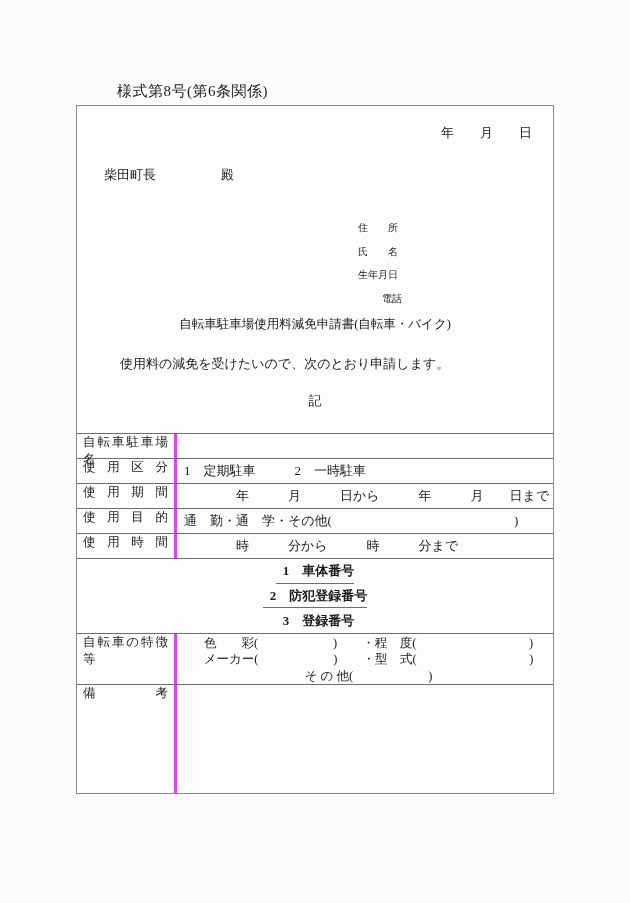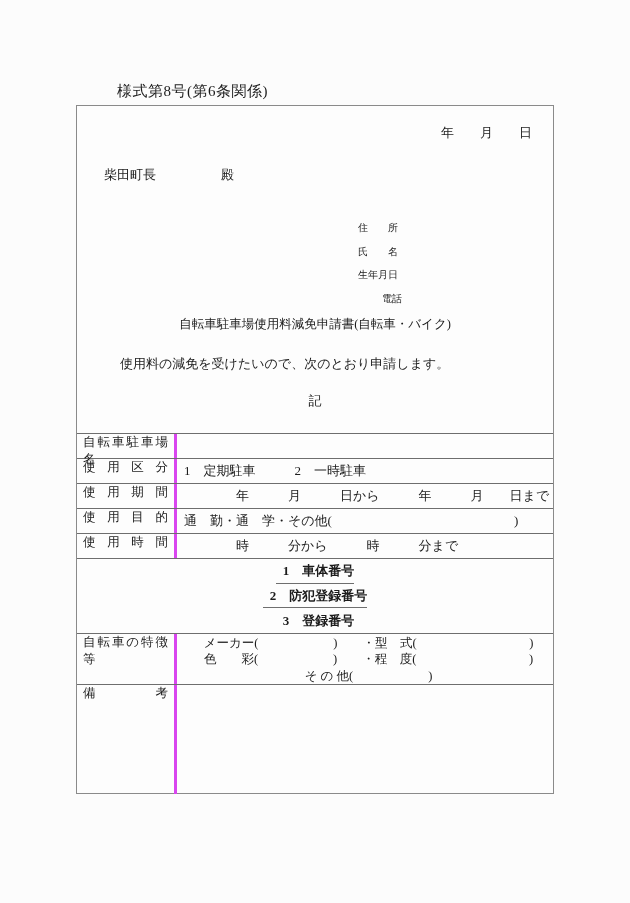--- a/index.html
+++ b/index.html
@@ -209,22 +209,22 @@
           <div class="subrow txt">2　防犯登録番号</div>
           <div class="subrow txt">3　登録番号</div>
         </div>
       </div>
 
       <div class="row h51">
         <div class="lbl">
           <span class="lbl-in">自転車の特徴等</span>
         </div>
         <div class="val val-col feat">
+          <div class="line txt" style="padding-left:7px">色　　彩(　　　　　　)　　・程　度(　　　　　　　　　)</div>
           <div class="line txt" style="padding-left:7px">メーカー(　　　　　　)　　・型　式(　　　　　　　　　)</div>
-          <div class="line txt" style="padding-left:7px">色　　彩(　　　　　　)　　・程　度(　　　　　　　　　)</div>
           <div class="line txt" style="padding-left:7px">そ の 他(　　　　　　)</div>
         </div>
       </div>
 
       <div class="row h109">
         <div class="lbl">
           <span class="lbl-in">備考</span>
         </div>
         <div class="val txt"></div>
       </div>

